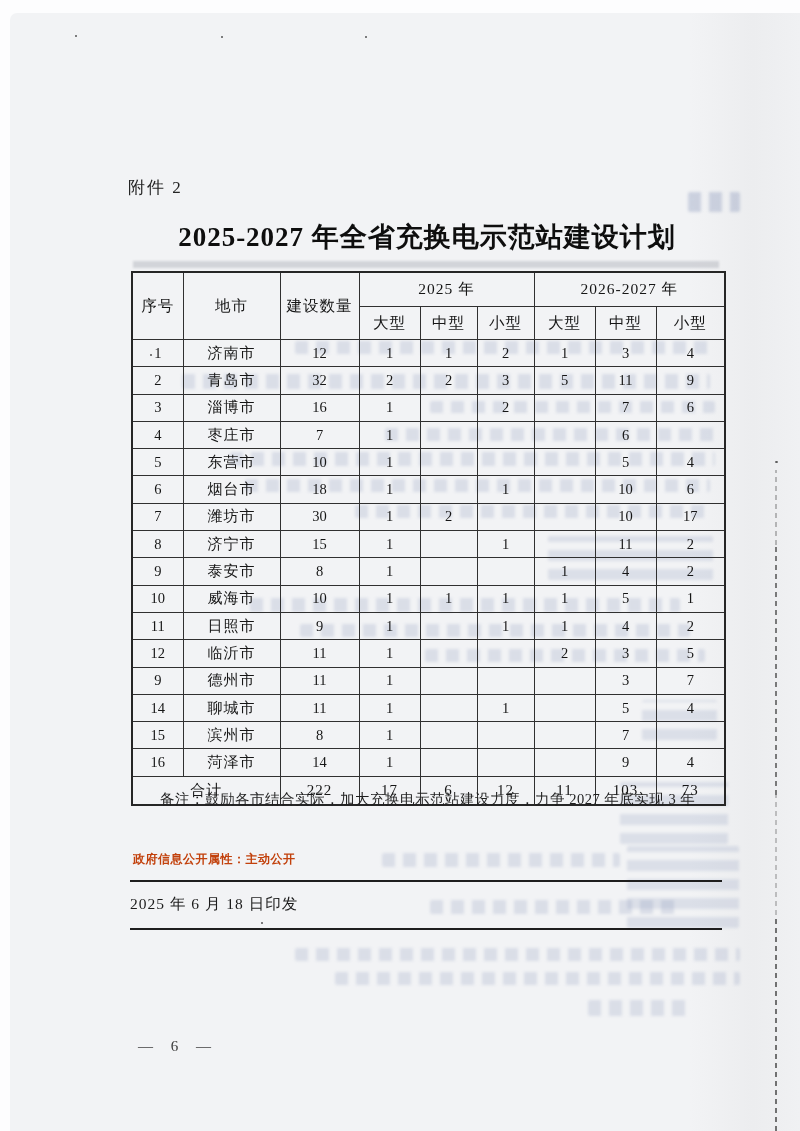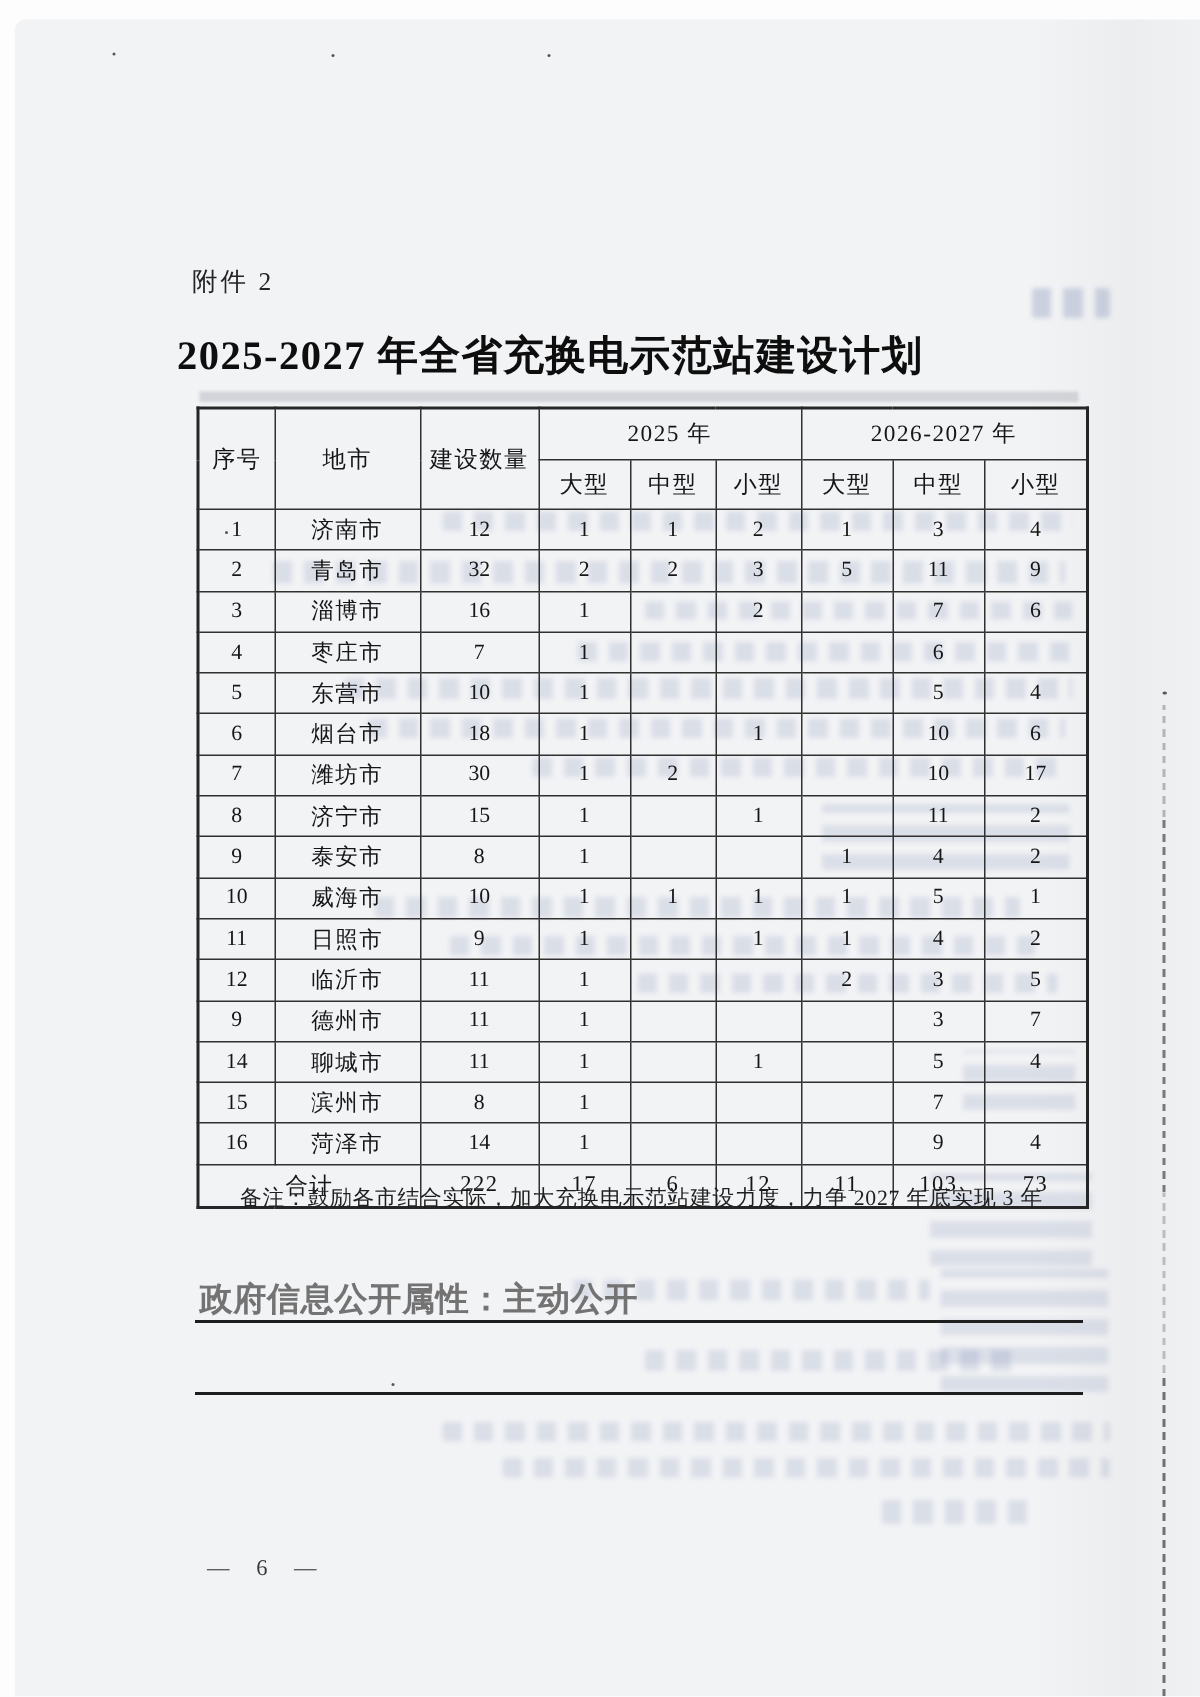--- a/index.html
+++ b/index.html
@@ -17,21 +17,21 @@
   .content{position:absolute;inset:0;z-index:2;}
   .artifacts{position:absolute;inset:0;z-index:1;}
 
   .attachment-label{
     position:absolute;left:128px;top:176px;
     font-family:Liberation Serif, serif;
     font-size:17px;color:#242424;letter-spacing:2px;
   }
   .doc-title{
     position:absolute;left:118px;top:219px;width:618px;
-    font-size:27px;font-weight:700;color:#0e0e0e;
+    text-align:center;font-size:27px;font-weight:700;color:#0e0e0e;
     letter-spacing:1px;white-space:nowrap;
   }
 
   table.plan{
     position:absolute;left:131px;top:271px;width:593px;
     border-collapse:collapse;table-layout:fixed;
     border:2px solid #262626;
   }
   table.plan th,table.plan td{
     border:1.5px solid #303030;text-align:center;vertical-align:middle;
@@ -46,21 +46,21 @@
 
   .note{
     position:absolute;left:131px;top:789px;width:600px;
     font-size:14.5px;line-height:20.5px;color:#1f1f1f;letter-spacing:0.5px;
   }
   .note .l1{text-indent:2em;}
 
   .publicity{
     position:absolute;left:133px;top:851px;
     font-family:"Liberation Sans","DejaVu Sans",sans-serif;
-    font-weight:700;font-size:22px;color:#737373;letter-spacing:0.5px;
+    font-weight:700;font-size:12px;color:#c2410c;letter-spacing:0.5px;
   }
   .rule{position:absolute;left:130px;width:592px;height:2px;background:#1e1e1e;}
   .rule1{top:880px;}
   .rule2{top:928px;}
   .footer-row{
     position:absolute;left:130px;top:894px;width:592px;
     display:flex;justify-content:space-between;align-items:center;
     font-size:15.5px;color:#1c1c1c;
   }
   .footer-row .org{padding-left:20px;letter-spacing:1.5px;}
@@ -358,17 +358,18 @@
   </table>
 
   <div class="note">
     <div class="l1">备注：鼓励各市结合实际，加大充换电示范站建设力度，力争 2027 年底实现 3 年</div>
   </div>
 
   <div class="publicity">政府信息公开属性：主动公开</div>
   <div class="rule rule1"></div>
 
   <div class="footer-row">
+    <span class="date">2025 年 6 月 18 日印发</span>
   </div>
   <div class="rule rule2"></div>
 
   <div class="page-number">— 6 —</div>
 </div>
 
 </body></html>

